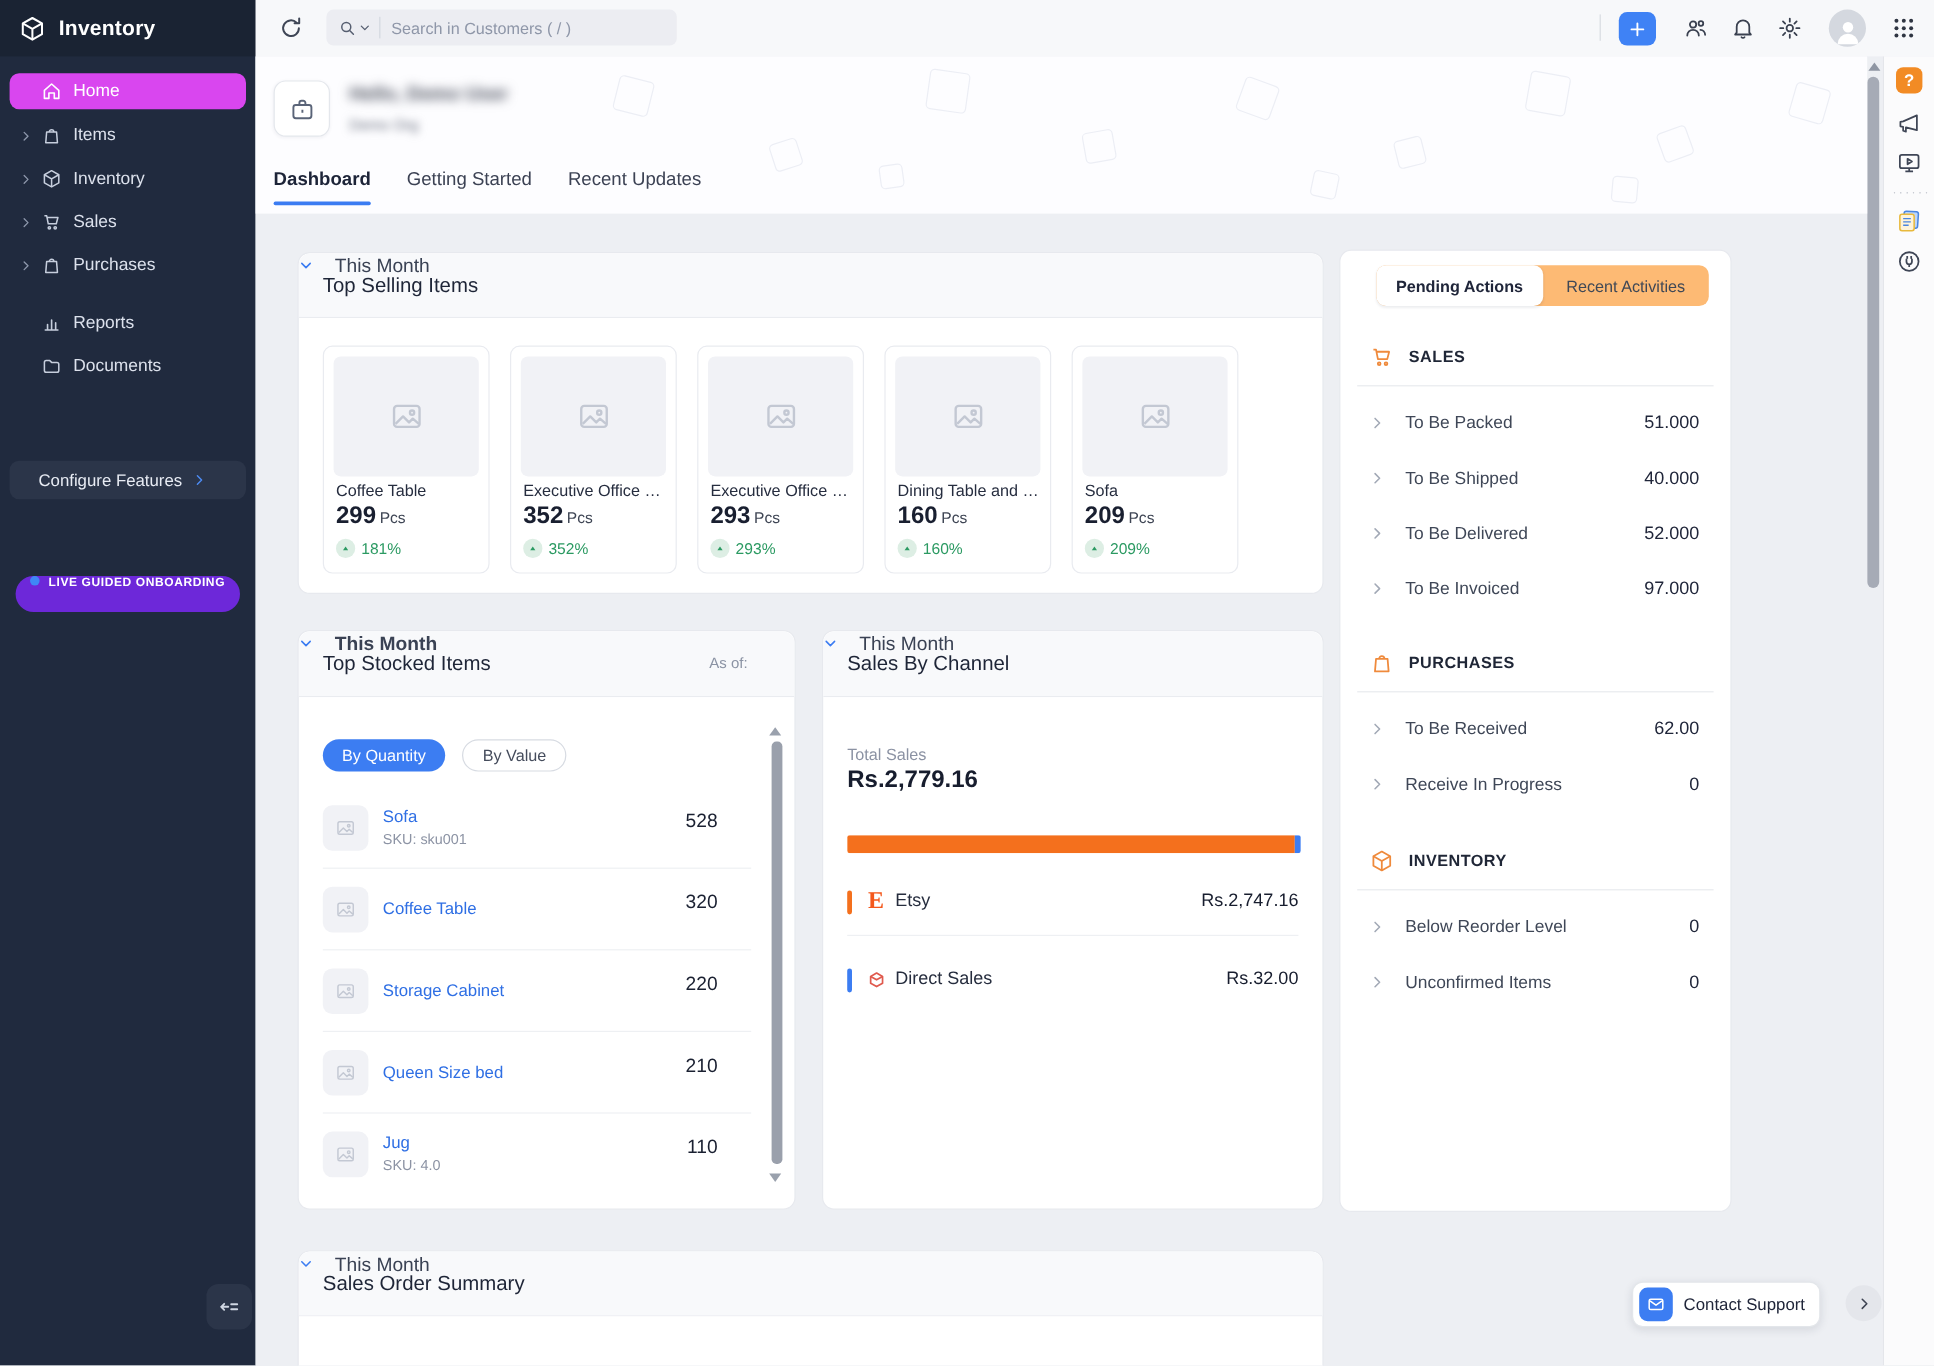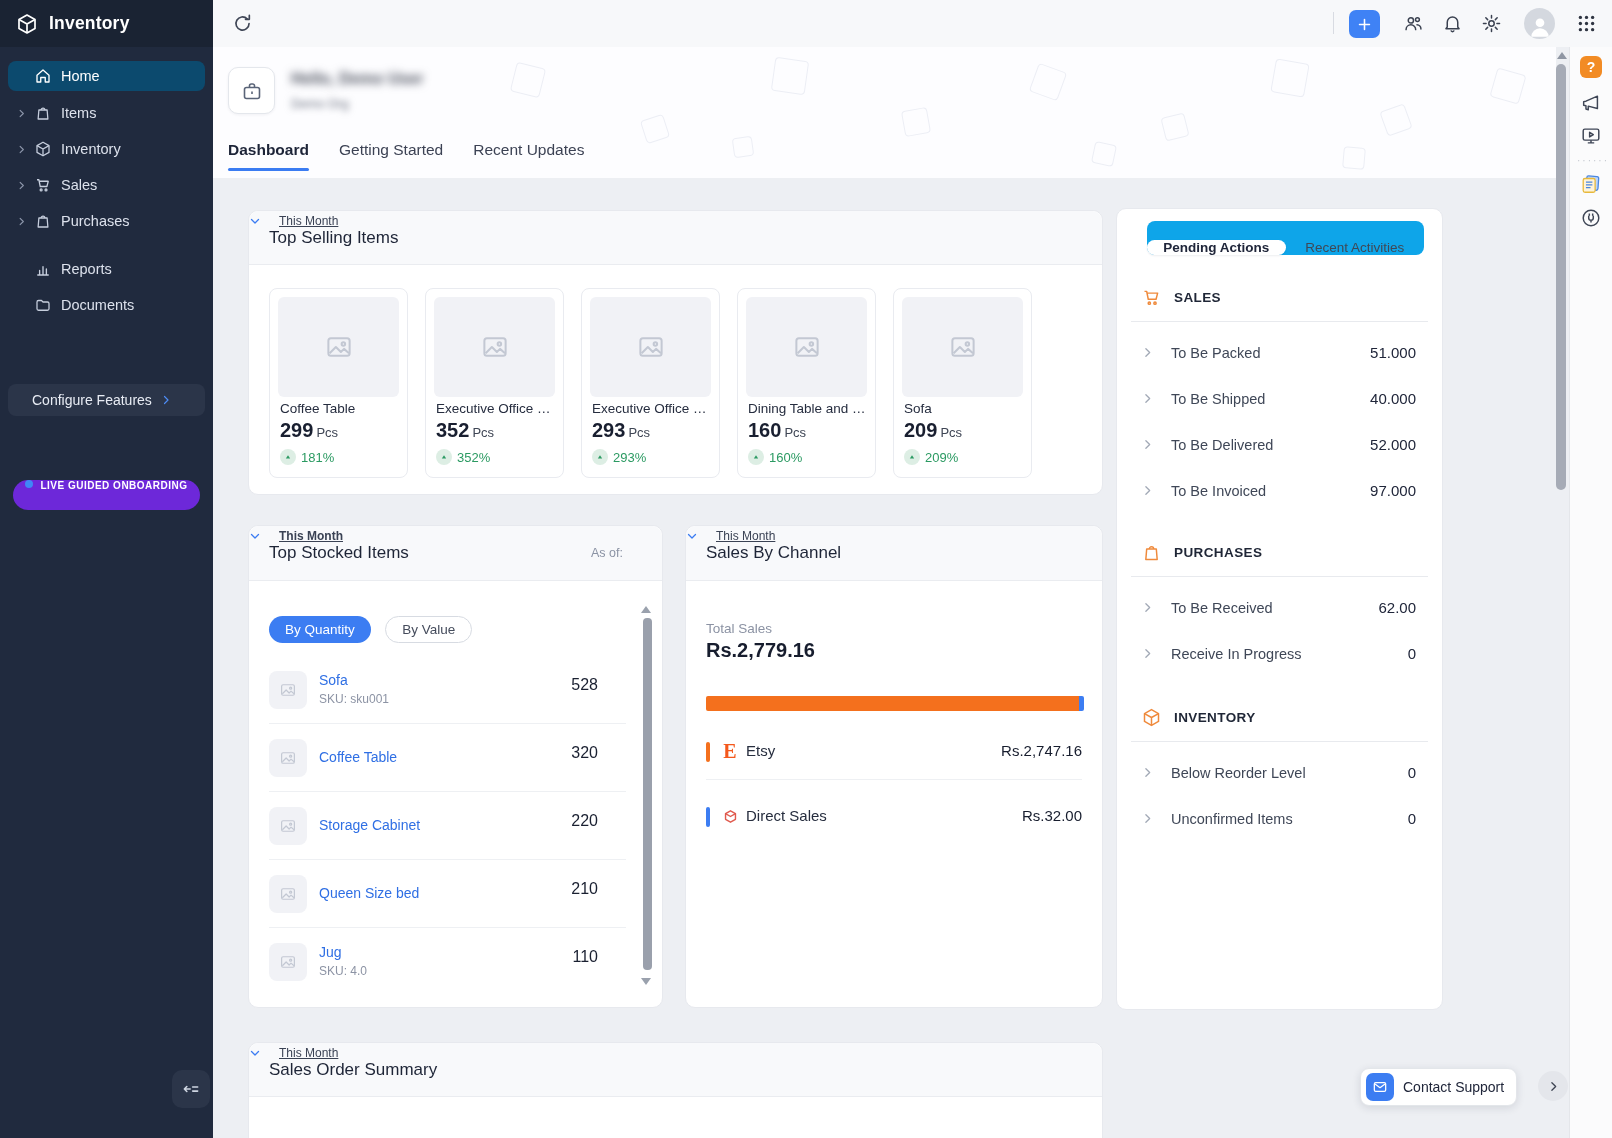--- a/index.html
+++ b/index.html
@@ -8,21 +8,21 @@
 
   
   #sidebar { position:absolute; left:0; top:0; width:213px; height:1138px; background:#202a3e; }
   .side-logo { height:47px; display:flex; align-items:center; gap:10px; padding-left:15px; background:#1a2333; }
   .side-logo .brand { color:#fff; font-size:17.5px; font-weight:700; letter-spacing:.2px; }
   .nav { padding-top:14px; }
   .nav-item { height:36px; margin:0 8px; display:flex; align-items:center; border-radius:8px; cursor:pointer; }
   .nav-item .chev-cell { width:26px; display:flex; justify-content:center; color:#8d97ab; }
   .nav-item .nicon { width:18px; height:18px; color:#c6cedd; flex:0 0 18px; }
   .nav-item .nlabel { margin-left:9px; font-size:14.5px; color:#dce1ec; }
-  .nav-item.active { background:#0c4a6e; height:30px; margin-bottom:4px; }
+  .nav-item.active { background:#d946ef; height:30px; margin-bottom:4px; }
   .nav-item.active .nicon, .nav-item.active .nlabel { color:#fff; }
   .nav-gap { height:12px; }
   .configure-btn { position:absolute; left:8px; top:384px; width:197px; height:32px; background:#2b3549; border-radius:8px; display:flex; align-items:center; cursor:pointer; }
   .configure-btn span.txt { margin-left:24px; font-size:14px; color:#e8ecf4; }
   .configure-btn .cfg-chev { margin-left:8px; color:#4d8cf5; width:12px; height:12px; }
   .onboarding { position:absolute; left:13px; top:480px; width:187px; height:30px; background:#6d28d9; border-radius:15px; display:flex; align-items:flex-start; justify-content:center; gap:7px; cursor:pointer; }
   .onboarding .dot { width:8px; height:8px; border-radius:50%; background:#3f87f6; }
   .onboarding .txt { font-size:10px; font-weight:700; color:#fff; letter-spacing:.5px; }
   .collapse-btn { position:absolute; left:172px; top:1070px; width:38px; height:38px; background:#2b3549; border-radius:10px; display:flex; align-items:center; justify-content:center; color:#cfd6e2; cursor:pointer; }
 
@@ -60,21 +60,21 @@
   .tabs-row { position:absolute; left:15px; top:94px; display:flex; gap:30px; }
   .tab { font-size:15.5px; color:#3c4254; padding-bottom:12px; cursor:pointer; position:relative; }
   .tab.active { color:#1d2438; font-weight:700; }
   .tab.active::after { content:""; position:absolute; left:0; right:0; bottom:0; height:3px; background:#3b7cf2; border-radius:2px; }
 
   
   .card { position:absolute; background:#fff; border:1px solid #e7e9ee; border-radius:10px; }
   .card-head { height:54px; background:#f8f9fb; border-bottom:1px solid #eaecf0; border-radius:10px 10px 0 0; display:flex; align-items:center; padding:0 20px; }
   .card-title { font-size:17px; font-weight:500; color:#1e2537; }
   .period { margin-left:auto; display:flex; align-items:center; gap:5px; cursor:pointer; }
-  .period .p-label { font-size:12px; color:#3a4254;text-decoration:underline; }
+  .period .p-label { font-size:16px; color:#3a4254; }
   .period .p-pre { font-size:12.5px; color:#8b93a4; margin-right:19px; }
   .period .p-chev { width:12px; height:12px; color:#3b7cf2; }
 
   
   .sell-tile { position:absolute; top:77px; width:139px; height:190px; border:1px solid #e9ebf0; border-radius:8px; cursor:pointer; }
   .sell-img { position:absolute; left:8px; top:8px; width:121px; height:100px; background:#f1f2f6; border-radius:6px; display:flex; align-items:center; justify-content:center; color:#c3c8d3; }
   .sell-name { position:absolute; left:10px; top:112px; right:8px; font-size:13.5px; color:#262d3f; white-space:nowrap; overflow:hidden; text-overflow:ellipsis; }
   .sell-qty { position:absolute; left:10px; top:130px; font-size:20px; font-weight:700; color:#191f30; }
   .sell-unit { font-size:13px; font-weight:400; color:#3e4554; margin-left:3px; }
   .sell-badge { position:absolute; left:10px; top:160px; display:flex; align-items:center; gap:5px; }
@@ -103,21 +103,21 @@
   .seg1 { background:#3c7df2; height:100%; }
   .chan-row { position:absolute; left:20px; right:20px; height:42px; }
   .chan-marker { position:absolute; left:0; top:11px; width:4px; height:20px; border-radius:2px; }
   .chan-logo { position:absolute; left:14px; top:9px; width:20px; height:22px; display:flex; align-items:center; justify-content:center; }
   .etsy-e { font-family:"Liberation Serif", serif; font-weight:700; font-size:20px; color:#f4581c; }
   .chan-name { position:absolute; left:40px; top:11px; font-size:15px; color:#262d3e; }
   .chan-value { position:absolute; right:0; top:11px; font-size:15px; color:#171d2e; }
   .chan-div { position:absolute; left:20px; right:20px; height:1px; background:#eef0f3; }
 
   
-  .ptabs { position:absolute; left:30px; top:12px; width:277px; height:34px; background:#0ea5e9; border-radius:8px; display:flex;align-items:flex-end; }
+  .ptabs { position:absolute; left:30px; top:12px; width:277px; height:34px; background:#fdba74; border-radius:8px; display:flex; }
   .ptab { flex:1; display:flex; align-items:center; justify-content:center; font-size:13.5px; color:#3f4856; border-radius:8px; cursor:pointer; }
   .ptab.on { background:#fff; color:#20263a; font-weight:700; box-shadow:0 1px 2px rgba(25,35,60,.08); }
   .sec-head { position:absolute; left:24px; display:flex; align-items:center; gap:12px; }
   .sec-icon { width:21px; height:21px; color:#ef8a3c; }
   .sec-title { font-size:13.5px; font-weight:700; color:#1f2636; letter-spacing:.4px; }
   .sec-div { position:absolute; left:14px; right:14px; height:1px; background:#e8eaee; }
   .p-row { position:absolute; left:24px; right:26px; height:24px; cursor:pointer; }
   .p-chev { position:absolute; left:0; top:4px; width:13px; height:13px; color:#a2a9b6; }
   .p-label { position:absolute; left:30px; top:3px; font-size:14.5px; color:#3f4757; }
   .p-value { position:absolute; right:0; top:2px; font-size:15px; color:#20263a; }
@@ -377,20 +377,30 @@
     <svg width="20" height="20">
         <use href="#i-collapse"></use>
       </svg>
   </div>
 </div>
 
 <div id="topbar">
   <svg class="tb-refresh">
       <use href="#i-refresh"></use>
     </svg>
+  <div class="search-box">
+    <svg class="mag">
+        <use href="#i-search"></use>
+      </svg>
+    <svg class="s-chev">
+        <use href="#i-chev-d"></use>
+      </svg>
+    <span class="s-div"></span>
+    <input type="text" placeholder="Search in Customers ( / )" style="">
+  </div>
   <div class="tb-divider"></div>
   <div class="plus-btn">
     <svg width="17" height="17">
         <use href="#i-plus"></use>
       </svg>
   </div>
   <svg class="tb-icon" style="left:1190px">
       <use href="#i-users"></use>
     </svg>
   <svg class="tb-icon" style="left:1229px">

